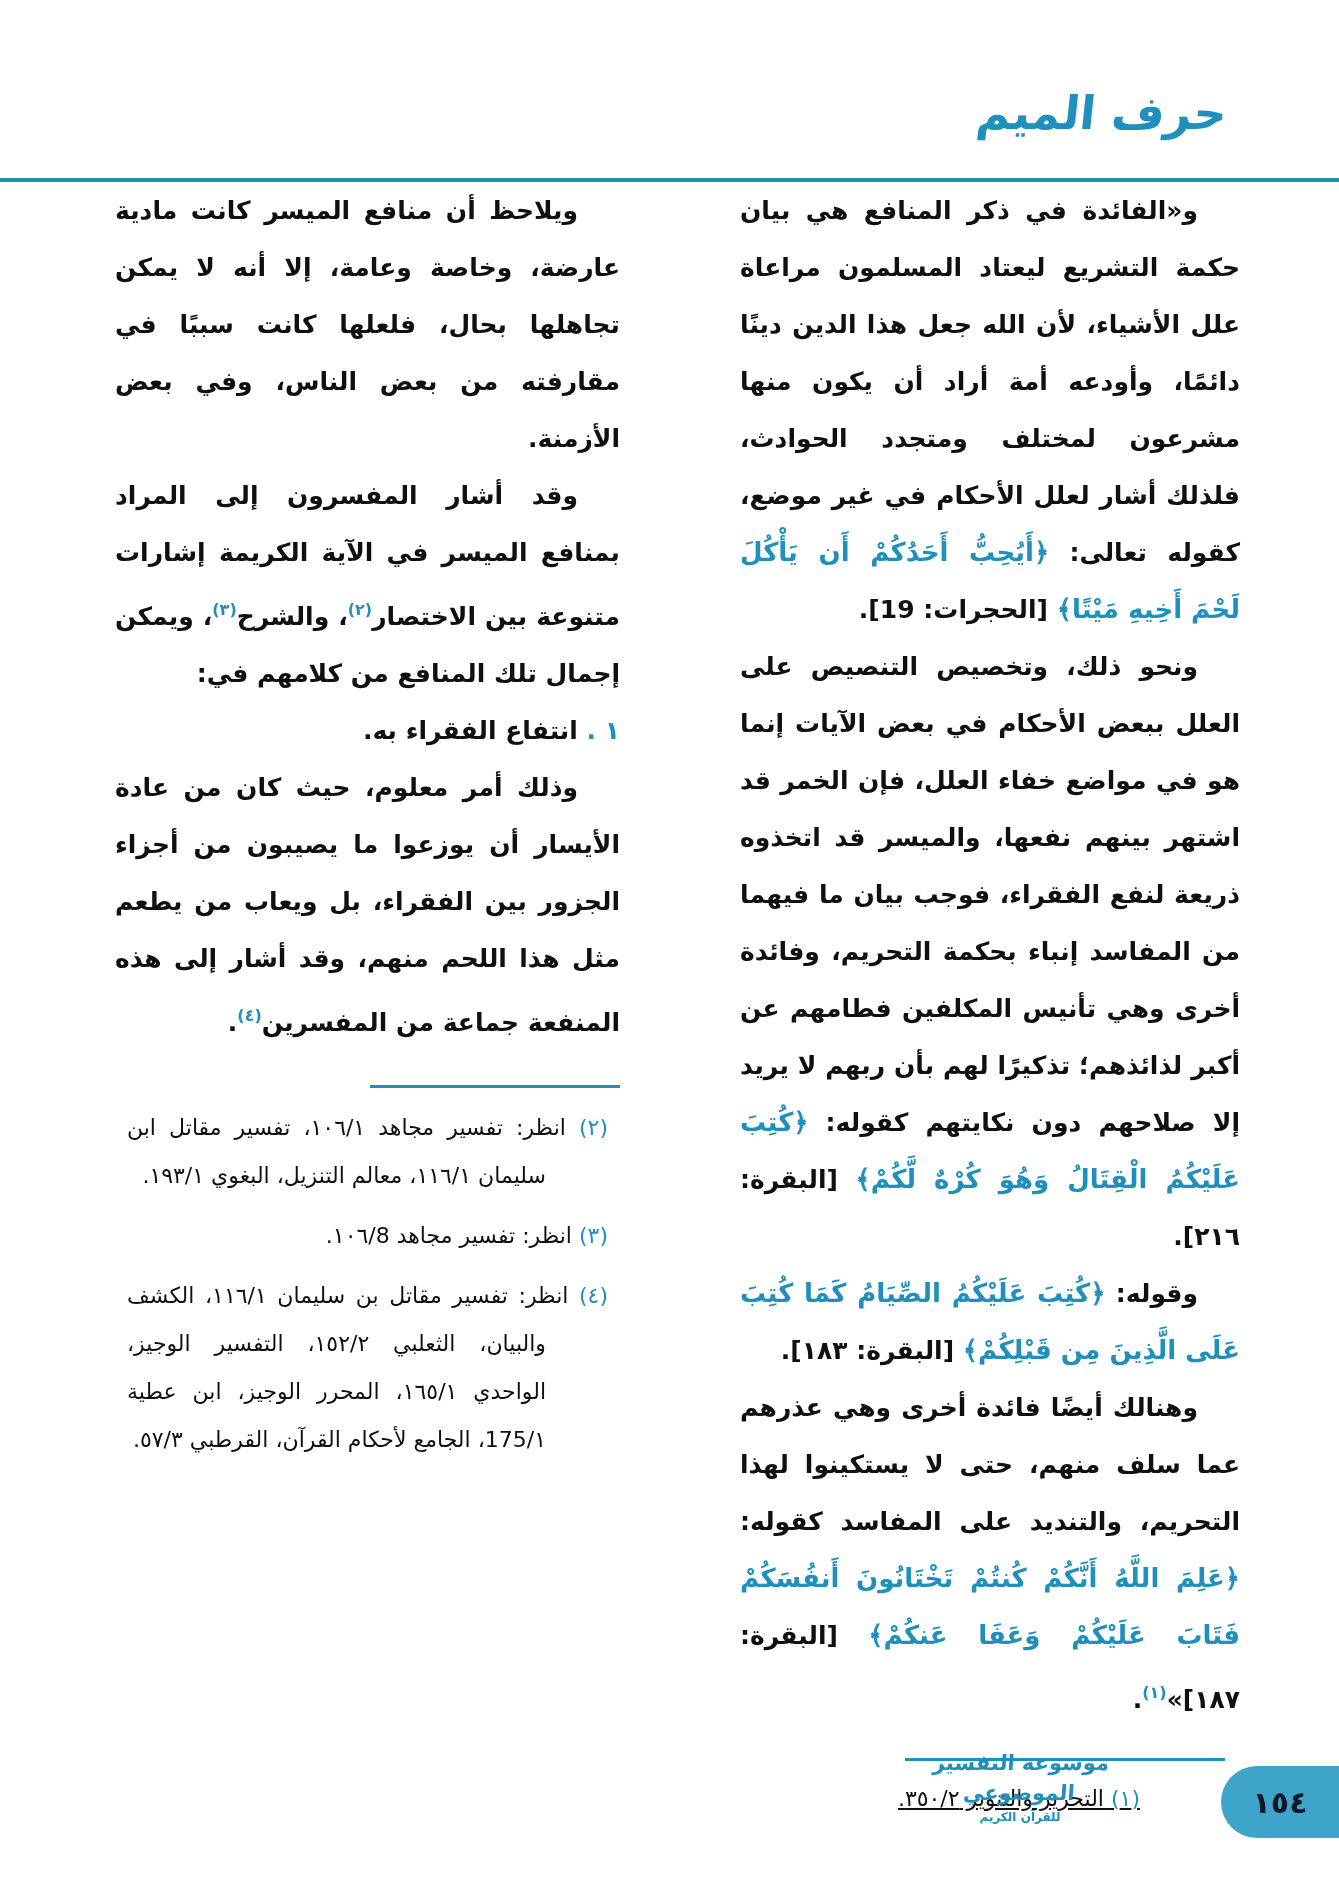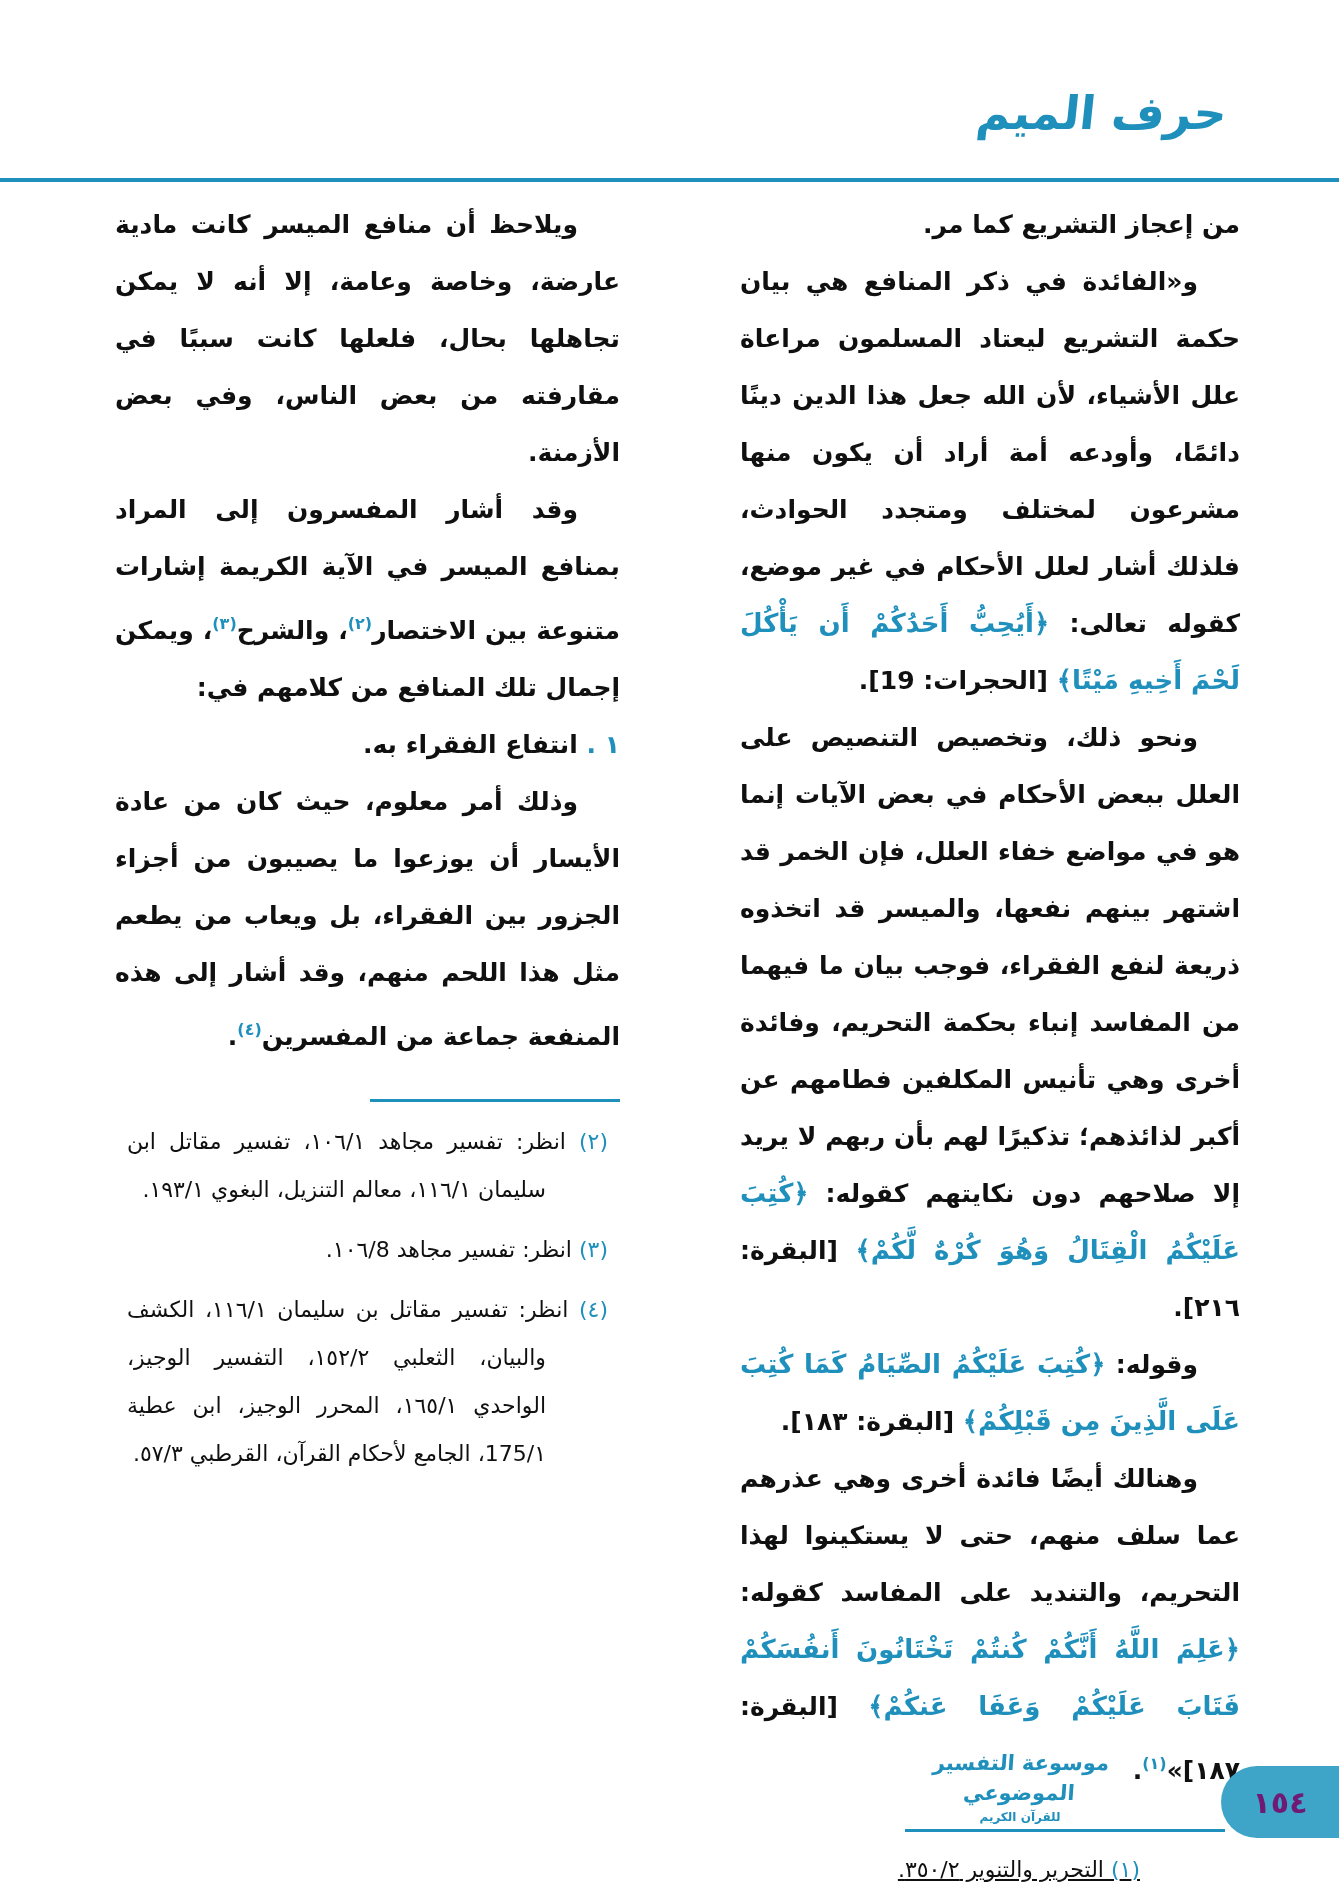--- a/index.html
+++ b/index.html
@@ -24,21 +24,21 @@
     font-size:46px;font-weight:bold;color:var(--accent);
     transform:skewX(-6deg);
     letter-spacing:-2px;
     white-space:nowrap;
   }
   .header-rule{
     position:absolute;top:178px;left:0;width:100%;height:4px;
     background:var(--accent);
   }
   
-  .col{position:absolute;top:196px;}
+  .col{position:absolute;top:182px;}
   .col-right{right:99px;width:500px;}
   .col-left{left:115px;width:505px;}
   .para{
     margin:0;
     font-size:25px;font-weight:bold;
     line-height:57px;
     text-align:justify;
     text-indent:42px;
     color:var(--ink);
   }
@@ -86,35 +86,34 @@
   }
   .logo-line2{
     font-size:12px;font-weight:bold;margin-top:2px;
   }
   
   .page-badge{
     position:absolute;top:1766px;right:0;
     width:118px;height:72px;
     background:var(--badge);
     border-radius:36px 0 0 36px;
-    color:#701a75;
+    color:#0f172a;
     display:flex;align-items:center;justify-content:center;
     font-size:30px;font-weight:bold;
   }
 </style>
 </head>
 <body>
 
 <div class="page">
 
   <div class="header-title">حرف الميم</div>
   <div class="header-rule"></div>
 
   <section class="col col-right">
-    <p class="para no-indent">من إعجاز التشريع كما مر.</p>
     <p class="para"><span>و«الفائدة في ذكر المنافع هي بيان حكمة التشريع ليعتاد المسلمون مراعاة علل الأشياء، لأن الله جعل هذا الدين دينًا دائمًا، وأودعه أمة أراد أن يكون منها مشرعون لمختلف ومتجدد الحوادث، فلذلك أشار لعلل الأحكام في غير موضع، كقوله تعالى: </span><span class="verse">﴿أَيُحِبُّ أَحَدُكُمْ أَن يَأْكُلَ لَحْمَ أَخِيهِ مَيْتًا﴾</span><span> [الحجرات: 19].</span></p>
     <p class="para"><span>ونحو ذلك، وتخصيص التنصيص على العلل ببعض الأحكام في بعض الآيات إنما هو في مواضع خفاء العلل، فإن الخمر قد اشتهر بينهم نفعها، والميسر قد اتخذوه ذريعة لنفع الفقراء، فوجب بيان ما فيهما من المفاسد إنباء بحكمة التحريم، وفائدة أخرى وهي تأنيس المكلفين فطامهم عن أكبر لذائذهم؛ تذكيرًا لهم بأن ربهم لا يريد إلا صلاحهم دون نكايتهم كقوله: </span><span class="verse">﴿كُتِبَ عَلَيْكُمُ الْقِتَالُ وَهُوَ كُرْهٌ لَّكُمْ﴾</span><span> [البقرة: ٢١٦].</span></p>
     <p class="para"><span>وقوله: </span><span class="verse">﴿كُتِبَ عَلَيْكُمُ الصِّيَامُ كَمَا كُتِبَ عَلَى الَّذِينَ مِن قَبْلِكُمْ﴾</span><span> [البقرة: ١٨٣].</span></p>
     <p class="para"><span>وهنالك أيضًا فائدة أخرى وهي عذرهم عما سلف منهم، حتى لا يستكينوا لهذا التحريم، والتنديد على المفاسد كقوله: </span><span class="verse">﴿عَلِمَ اللَّهُ أَنَّكُمْ كُنتُمْ تَخْتَانُونَ أَنفُسَكُمْ فَتَابَ عَلَيْكُمْ وَعَفَا عَنكُمْ﴾</span><span> [البقرة: ١٨٧]»</span><span class="fn-sup">(١)</span><span>.</span></p>
 
     <div class="fn-sep fn-sep-right"></div>
     <p class="footnote fn-right"><span class="fn-marker">(١)</span><span> التحرير والتنوير ٣٥٠/٢.</span></p>
   </section>
 
   <section class="col col-left">

